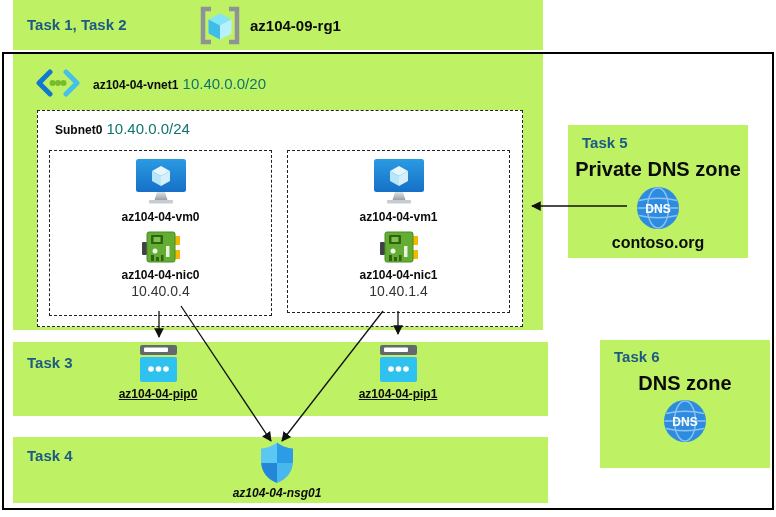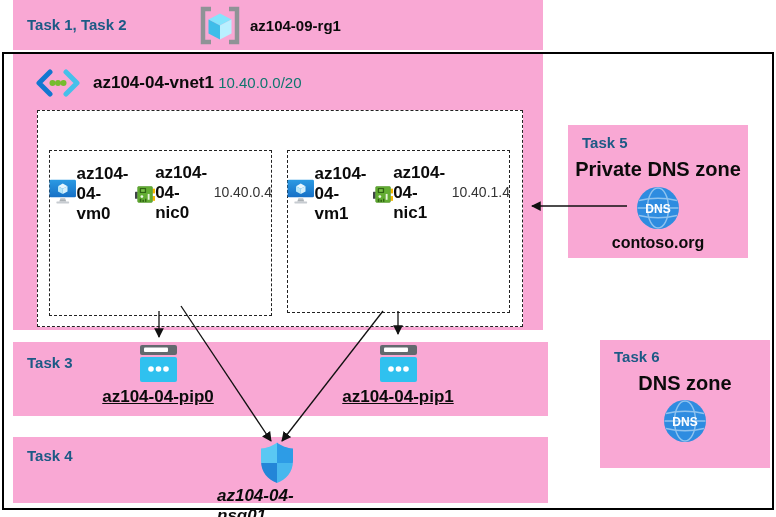--- a/index.html
+++ b/index.html
@@ -2,23 +2,23 @@
 <html><head>
 <meta charset="utf-8">
 <style>
   * { margin:0; padding:0; box-sizing:border-box; }
   html,body { background:#ffffff; }
   #canvas {
     position:relative; width:776px; height:517px; background:#ffffff;
     font-family:"Liberation Sans", sans-serif; overflow:hidden; color:#0b0b0b;
   }
   .abs { position:absolute; }
-  .gray { background:#f9a8d4; }
+  .gray { background:#bef264; }
   .task-label { font-size:15px; font-weight:bold; color:#1c5a85; }
-  .name { font-weight:bold; font-size:17px; color:#0b0b0b; }
+  .name { font-weight:bold; font-size:12px; color:#0b0b0b; }
   .dim  { font-weight:normal; color:#0f766e; }
 
   
   #band-top { left:13px; top:0; width:530px; height:50px; }
   #band-top .task-label { position:absolute; left:14px; top:16px; }
   #rg-icon { position:absolute; left:198px; top:6px; }
   #rg-name { position:absolute; left:250px; top:17px; font-size:15px; }
 
   
   #outer-box { left:2px; top:52px; width:772px; height:458px; border:2px solid #000; background:#fff; }
@@ -29,21 +29,21 @@
   #vnet-header .txt { margin-left:12px; font-size:15px; }
 
   
   #space-box { left:37px; top:110px; width:486px; height:217px; border:1px dashed #222; background:#fff; }
   .subnet-label { position:absolute; font-size:15px; }
   #subnet0-label { left:55px;  top:120px; }
   #subnet1-label { left:292px; top:120px; }
   .inner-box { position:absolute; border:1px dashed #222; }
   #inner0 { left:49px;  top:150px; width:223px; height:166px; }
   #inner1 { left:287px; top:150px; width:223px; height:163px; }
-  .subnet-content { position:absolute; width:223px; display:flex; flex-direction:row; align-items:center; padding-top:9px; }
+  .subnet-content { position:absolute; width:223px; display:flex; flex-direction:column; align-items:center; padding-top:9px; }
   #content0 { left:49px;  top:150px; }
   #content1 { left:287px; top:150px; }
   .vm-label  { margin-top:5px; }
   .nic-svg   { margin-top:7px; }
   .nic-label { margin-top:3px; }
   .ip-label  { margin-top:1px; font-size:14px; color:#333; }
 
   
   #task5-box { left:568px; top:125px; width:180px; height:133px; display:flex; flex-direction:column; align-items:center; padding-top:9px; }
   #task5-box .task-label { align-self:flex-start; margin-left:14px; }
@@ -101,20 +101,24 @@
       <circle cx="28.5" cy="14" r="3" fill="#76bc2d"></circle>
     </svg>
     <span class="txt">
       <span class="name">az104-04-vnet1</span>
       <span class="dim">10.40.0.0/20</span>
     </span>
   </div>
 
   <div id="space-box" class="abs"></div>
 
+  <span id="subnet0-label" class="subnet-label">
+    <span class="name">Subnet0</span>
+    <span class="dim">10.40.0.0/24</span>
+  </span>
 
   <div id="inner0" class="inner-box"></div>
   <div id="inner1" class="inner-box"></div>
 
   <div id="content0" class="subnet-content">
     <svg width="52" height="46" viewBox="0 0 52 46">
       <defs>
         <linearGradient id="gvm0" x1="0" y1="0" x2="0" y2="1">
           <stop offset="0" stop-color="#2b9ae3"></stop>
             <stop offset="1" stop-color="#1670c6"></stop>

